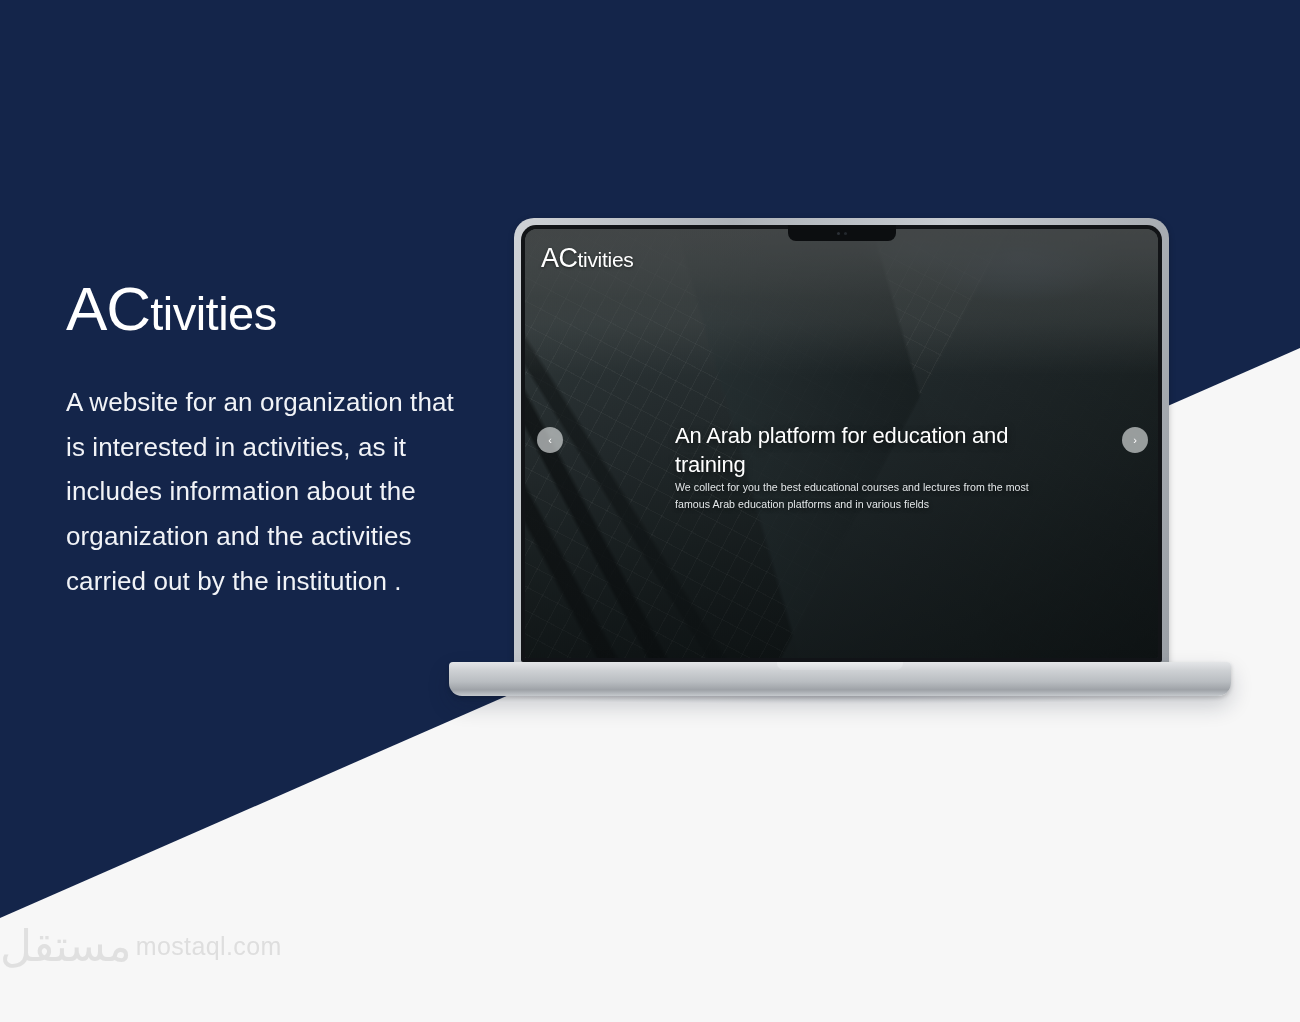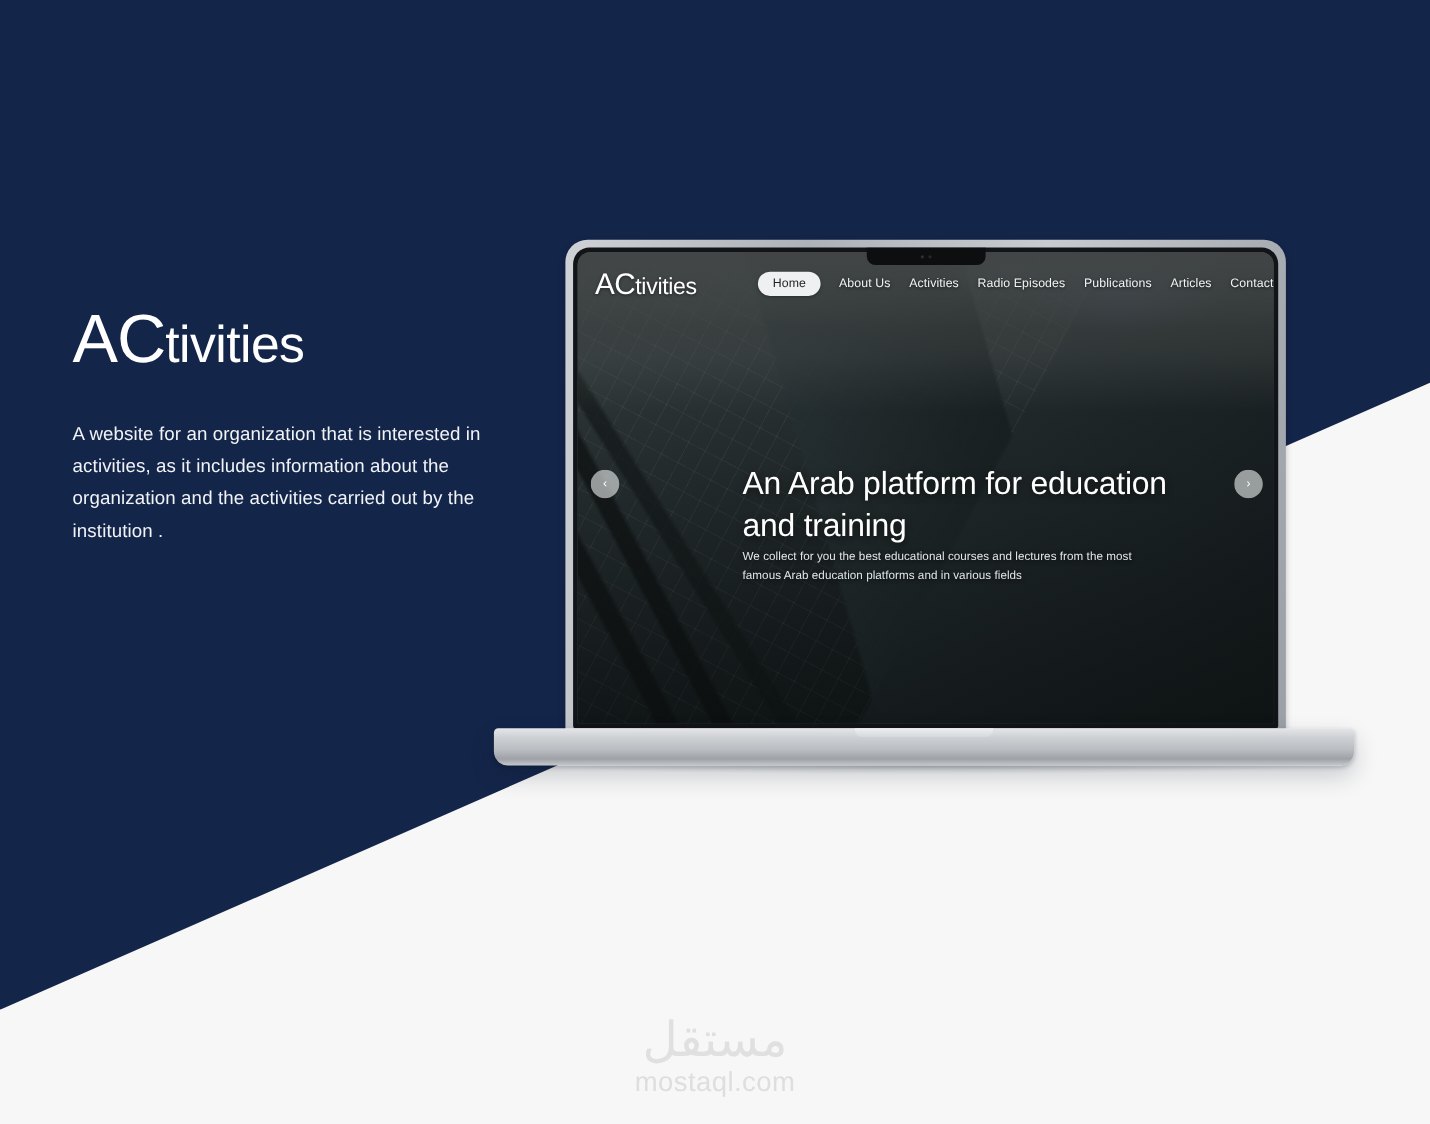--- a/index.html
+++ b/index.html
@@ -56,21 +56,21 @@
     letter-spacing: -1px;
   }
   #headline .rest {
     font-size: 47px;
     letter-spacing: -0.5px;
   }
 
   #blurb {
     margin-top: 40px;
     color: #f1f3f7;
-    font-size: 17px;
+    font-size: 26px;
     line-height: 1.72;
     font-weight: 400;
     letter-spacing: 0.1px;
     width: 392px;
   }
 
   
   #laptop {
     position: absolute;
     left: 449px;
@@ -216,21 +216,21 @@
   
   #hero {
     position: absolute;
     left: 150px;
     top: 192px;
     width: 392px;
     z-index: 18;
   }
   #hero-title {
     color: #ffffff;
-    font-size: 29px;
+    font-size: 22px;
     font-weight: 400;
     line-height: 1.32;
     letter-spacing: -0.2px;
     text-shadow: 0 2px 7px rgba(0,0,0,0.55);
   }
   #hero-sub {
     color: #e3e7e9;
     font-size: 10.6px;
     line-height: 1.62;
     letter-spacing: 0.05px;
@@ -290,21 +290,20 @@
     z-index: -1;
   }
 
   
   #watermark {
     position: absolute;
     left: 0;
     right: 0;
     top: 924px;
     display: flex;
-    flex-direction: column;
     align-items: center;
     gap: 4px;
     z-index: 4;
   }
   #wm-arabic {
     font-family: "DejaVu Sans", sans-serif;
     font-size: 44px;
     color: #e0e0e0;
     line-height: 1;
     direction: rtl;
@@ -344,30 +343,20 @@
         </div>
 
         <div id="screen">
           <div id="photo"></div>
           <div id="scrim"></div>
 
           <div id="navbar">
             <div id="site-logo">
               <span class="big">AC</span><span class="small">tivities</span>
             </div>
-            <nav id="nav-links">
-              <span class="nav-link active">Home</span>
-              <span class="nav-link">About Us</span>
-              <span class="nav-link">Activities</span>
-              <span class="nav-link">Radio Episodes</span>
-              <span class="nav-link">Publications</span>
-              <span class="nav-link">Articles</span>
-              <span class="nav-link">Contact</span>
-
-            </nav>
           </div>
 
           <div id="hero">
             <h1 id="hero-title">An Arab platform for education and training</h1>
             <p id="hero-sub">We collect for you the best educational courses and lectures from the most famous Arab education platforms and in various fields</p>
           </div>
 
           <div class="carousel-arrow" id="arrow-prev">‹</div>
           <div class="carousel-arrow" id="arrow-next">›</div>
 

